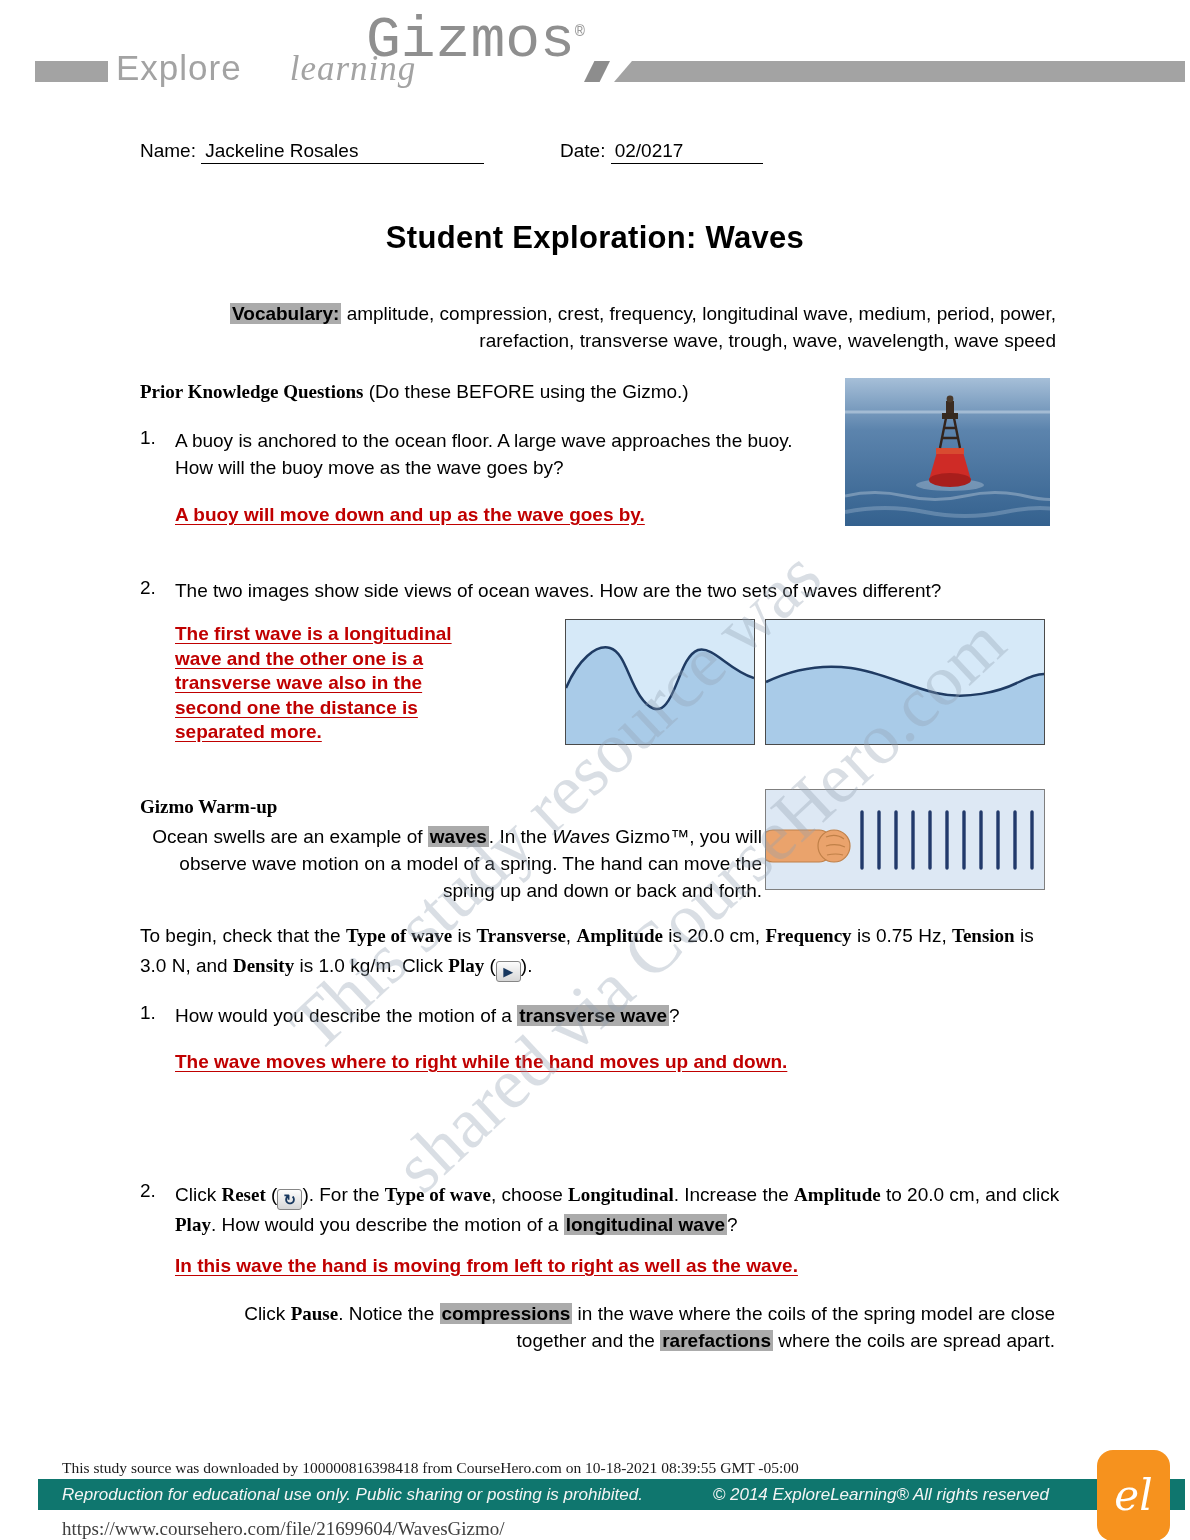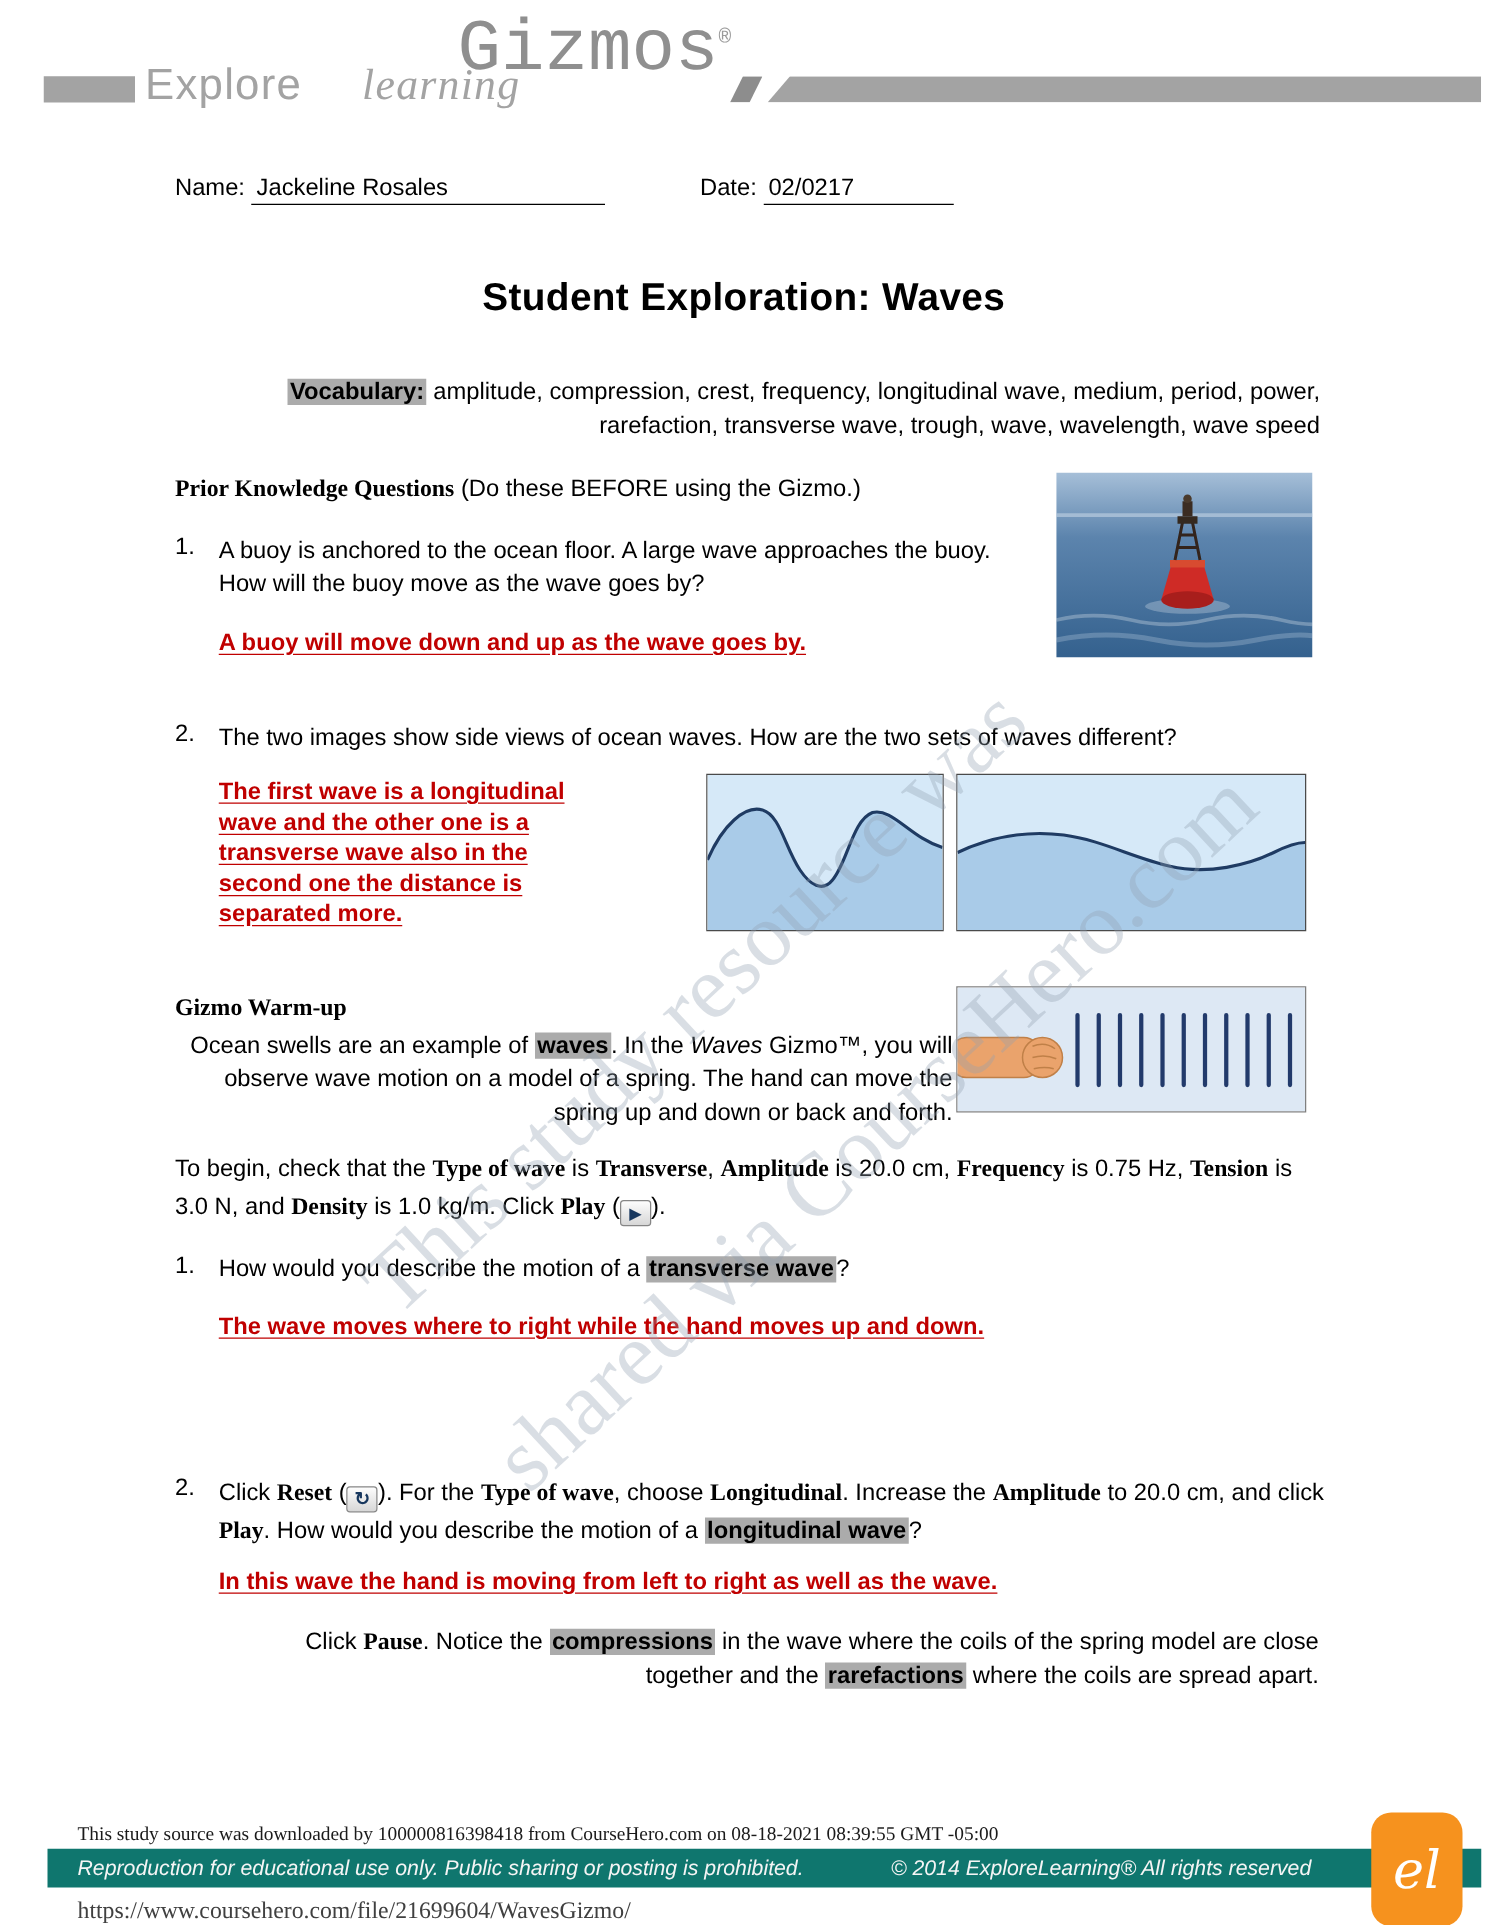--- a/index.html
+++ b/index.html
@@ -193,21 +193,21 @@
     <div class="qtext" style="line-height:29px;">
       <span>Click </span><span class="b">Reset</span><span> (</span><span class="icon-btn reset">↻</span><span>). For the </span><span class="b">Type of wave</span><span>, choose </span><span class="b">Longitudinal</span><span>. Increase the </span><span class="b">Amplitude</span><span> to 20.0 cm, and click </span><span class="b">Play</span><span>. How would you describe the motion of a </span><span class="hl">longitudinal wave</span><span>?</span>
     </div>
   </div>
   <div class="abs ans" style="left:175px; top:1255px;">In this wave the hand is moving from left to right as well as the wave.</div>
 
   <div class="abs lh" style="left:175px; top:1300px; width:880px;">
     <span>Click </span><span class="b">Pause</span><span>. Notice the </span><span class="hl">compressions</span><span> in the wave where the coils of the spring model are close together and the </span><span class="hl">rarefactions</span><span> where the coils are spread apart.</span>
   </div>
 
-  <div class="abs footer-notice" style="left:62px; top:1459px;">This study source was downloaded by 100000816398418 from CourseHero.com on 08-18-2021 08:39:55 GMT -05:00</div>
+  <div class="abs footer-notice" style="left:62px; top:1459px;">This study source was downloaded by 100000816398418 from CourseHero.com on 10-18-2021 08:39:55 GMT -05:00</div>
 
   <div class="abs footer-bar">
     <span>Reproduction for educational use only. Public sharing or posting is prohibited.</span>
     <span class="right">© 2014 ExploreLearning®  All rights reserved</span>
   </div>
 
   <div class="abs el-logo">
     <span>el</span>
   </div>
 

